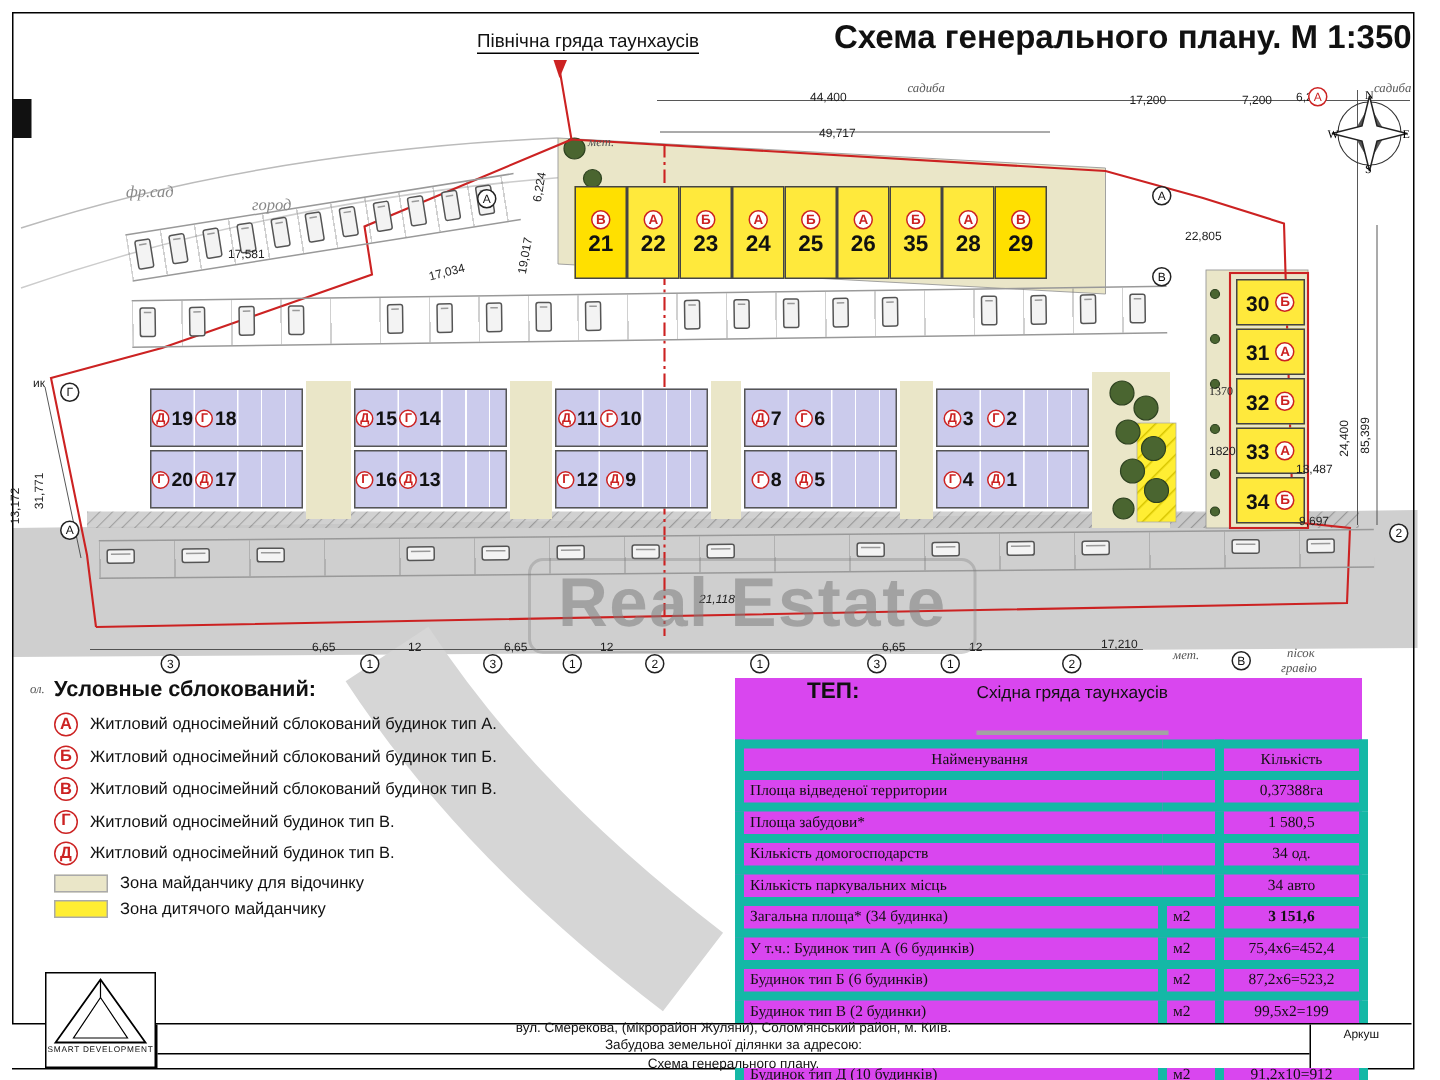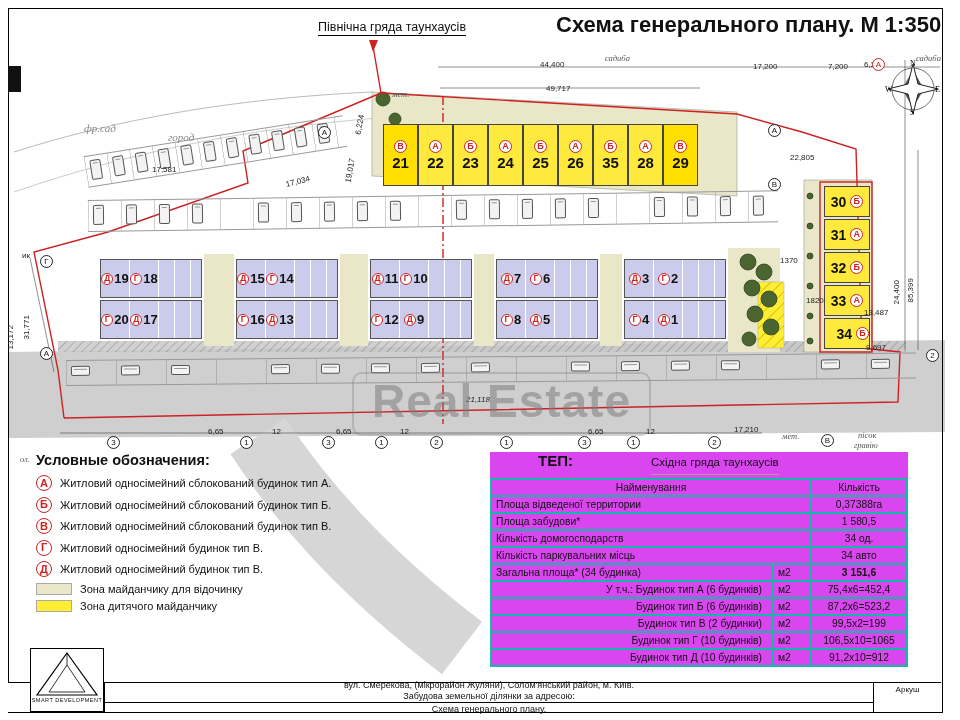--- a/index.html
+++ b/index.html
@@ -55,25 +55,25 @@
   .legend-title{font-size:14.5px;font-weight:bold;margin-bottom:7px;}
   .lrow{display:flex;align-items:center;gap:8px;margin-bottom:5.5px;}
   .ltext{font-size:11px;}
   .lline{width:36px;height:0;border-top:2px solid #c22;flex:0 0 auto;}
   .swatch{width:36px;height:12px;border:1px solid #aaa;box-sizing:border-box;flex:0 0 auto;}
 
   
   .tep{position:absolute;left:490px;top:452px;width:418px;z-index:10;background:#d946ef;}
   .tep-head{display:flex;align-items:baseline;margin-bottom:3px;}
   .tep-title{font-size:15px;font-weight:bold;margin-left:48px;}
-  .east-label{font-size:11.5px;margin-left:78px;border-bottom:1px solid #a3a3a3;padding-bottom:6px;}
+  .east-label{font-size:11.5px;margin-left:78px;border-bottom:3px solid #a3a3a3;padding-bottom:19px;}
   table.tep-table{border-collapse:collapse;table-layout:fixed;width:416px;}
-  .tep-table td{border:2px solid #14b8a6;font-size:10.3px;padding:1px 4px;height:13px;overflow:hidden;}
+  .tep-table td{border:6px solid #14b8a6;font-size:10.3px;padding:1px 4px;height:13px;overflow:hidden;font-family:Liberation Serif, serif;}
   .tep-table td.c-name{text-align:left;}
-  .tep-table td.c-name.ind{text-align:right;padding-right:10px;}
+  .tep-table td.c-name.ind{text-align:left;padding-right:10px;}
   .tep-table td.c-unit{}
   .tep-table td.c-val{text-align:center;}
   .tep-table td.b{font-weight:bold;}
   .tep-table td.hd{text-align:center;}
 
   
   .titleblock{position:absolute;left:8px;bottom:8px;width:933px;height:30px;border-top:1.5px solid #000;
               display:flex;z-index:10;background:#fff;box-sizing:border-box;}
   .tb-spacer{flex:0 0 96px;border-right:1px solid #000;}
   .tb-center{flex:1;display:flex;flex-direction:column;justify-content:center;text-align:center;font-size:9px;line-height:1.15;}
@@ -205,21 +205,21 @@
         <div class="badge">А</div>
       </div>
       <div class="eb" style="left: 824px; top: 252px;">
         <div class="bnum">32</div>
         <div class="badge">Б</div>
       </div>
       <div class="eb" style="left: 824px; top: 285px;">
         <div class="bnum">33</div>
         <div class="badge">А</div>
       </div>
-      <div class="eb" style="left: 824px; top: 318px; justify-content: flex-end;">
+      <div class="eb" style="left: 824px; top: 318px;">
         <div class="bnum">34</div>
         <div class="badge">Б</div>
       </div>
       <div class="court-row" style="left: 100px; top: 259px;">
         <div class="court-cell">
           <div class="badge sm">Д</div>
           <div class="cnum">19</div>
         </div>
         <div class="court-cell">
           <div class="badge sm">Г</div>
@@ -390,21 +390,21 @@
       <div class="ann dim" style="left: 286px; top: 180px; transform: rotate(-14deg);">17,034</div>
       <div class="ann dim" style="left: 152px; top: 165px;">17,581</div>
       <div class="ann place-lg" style="left: 168px; top: 131px;">город</div>
       <div class="ann place-lg" style="left: 84px; top: 122px;">фр.сад</div>
       <div class="ann dim" style="left: 22px; top: 251px;">ик</div>
       <div class="ann dim" style="left: 26px; top: 335px; transform: rotate(-90deg);">31,771</div>
       <div class="ann dim" style="left: 10px; top: 345px; transform: rotate(-90deg);">13,172</div>
       <div class="ann dim" style="left: 790px; top: 153px;">22,805</div>
       <div class="ann dim" style="left: 896px; top: 300px; transform: rotate(-90deg);">24,400</div>
       <div class="ann dim" style="left: 910px; top: 298px; transform: rotate(-90deg);">85,399</div>
-      <div class="ann dim" style="left: 780px; top: 256px;">1370</div>
+      <div class="ann dim" style="left: 806px; top: 256px; font-family: Liberation Serif, serif;">1370</div>
       <div class="ann dim" style="left: 806px; top: 296px;">1820</div>
       <div class="ann dim" style="left: 864px; top: 308px;">13,487</div>
       <div class="ann dim" style="left: 866px; top: 343px;">9,697</div>
       <div class="ann dim" style="left: 208px; top: 427px;">6,65</div>
       <div class="ann dim" style="left: 272px; top: 427px;">12</div>
       <div class="ann dim" style="left: 336px; top: 427px;">6,65</div>
       <div class="ann dim" style="left: 400px; top: 427px;">12</div>
       <div class="ann dim" style="left: 588px; top: 427px;">6,65</div>
       <div class="ann dim" style="left: 646px; top: 427px;">12</div>
       <div class="ann dim" style="left: 734px; top: 425px;">17,210</div>
@@ -429,21 +429,21 @@
       <div class="marker" style="left: 768px; top: 178px;">В</div>
       <div class="marker" style="left: 40px; top: 255px;">Г</div>
       <div class="marker" style="left: 40px; top: 347px;">А</div>
       <div class="marker" style="left: 926px; top: 349px;">2</div>
       <div class="marker red" style="left: 872px; top: 58px;">А</div>
     </div>
 
   <div class="watermark">Real Estate</div>
 
   <div class="legend">
-    <div class="legend-title">Условные обозначения:</div>
+    <div class="legend-title">Условные сблокований:</div>
     <div id="legend-items">
         <div class="lrow">
           <div class="badge lg">А</div>
           <div class="ltext">Житловий односімейний сблокований будинок тип А.</div>
         </div>
         <div class="lrow">
           <div class="badge lg">Б</div>
           <div class="ltext">Житловий односімейний сблокований будинок тип Б.</div>
         </div>
         <div class="lrow">

